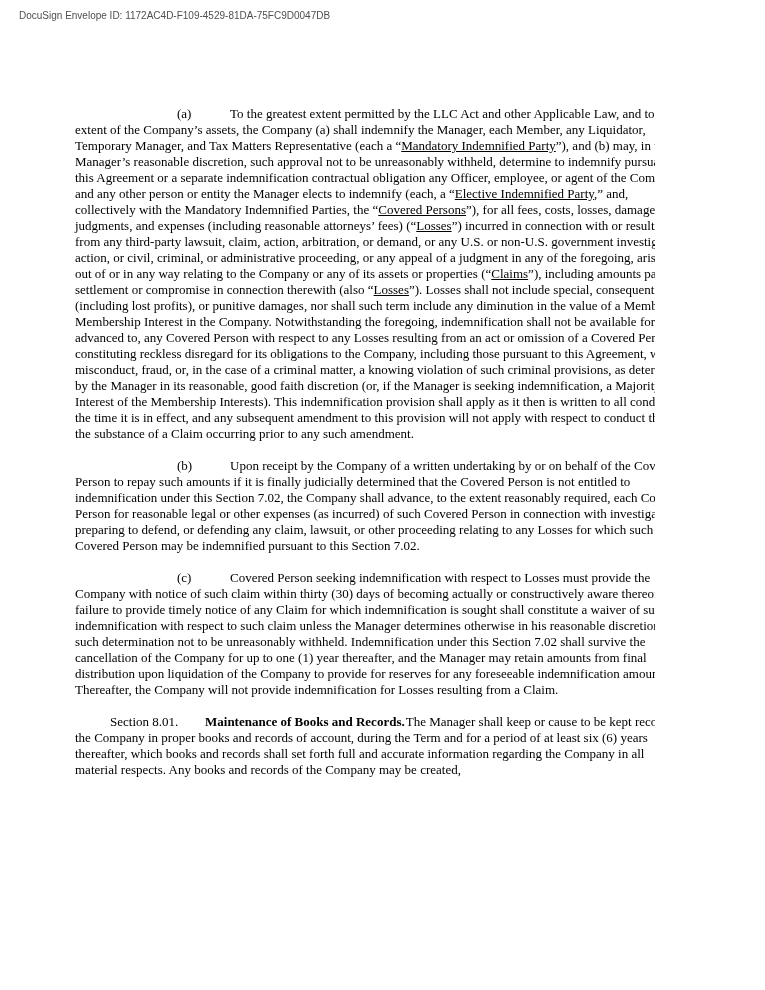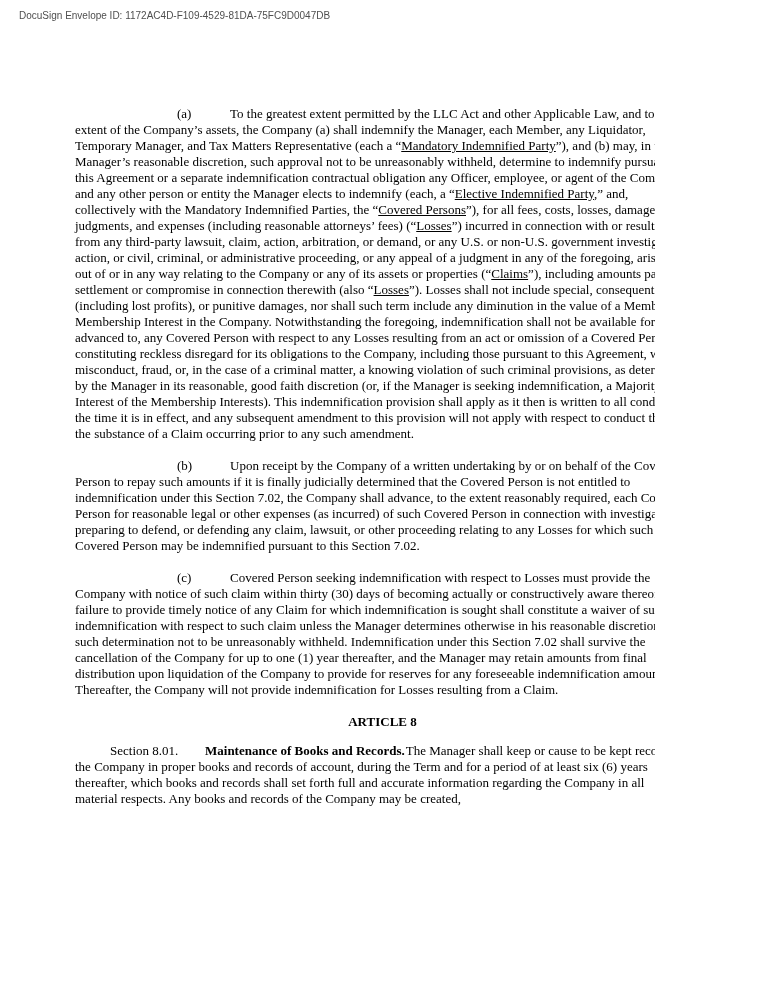--- a/index.html
+++ b/index.html
@@ -87,21 +87,20 @@
 
   <div class="content">
 
     <p class="para"><span class="plabel">(a)</span><span><span>To the greatest extent permitted by the LLC Act and other Applicable Law, and to the extent of the Company’s assets, the Company (a) shall indemnify the Manager, each Member, any Liquidator, Temporary Manager, and Tax Matters Representative (each a “</span><span class="defined-term">Mandatory Indemnified Party</span><span>”), and (b) may, in the Manager’s reasonable discretion, such approval not to be unreasonably withheld, determine to indemnify pursuant to this Agreement or a separate indemnification contractual obligation any Officer, employee, or agent of the Company, and any other person or entity the Manager elects to indemnify (each, a “</span><span class="defined-term">Elective Indemnified Party</span><span>,” and, collectively with the Mandatory Indemnified Parties, the “</span><span class="defined-term">Covered Persons</span><span>”), for all fees, costs, losses, damages, judgments, and expenses (including reasonable attorneys’ fees) (“</span><span class="defined-term">Losses</span><span>”) incurred in connection with or resulting from any third-party lawsuit, claim, action, arbitration, or demand, or any U.S. or non-U.S. government investigation, action, or civil, criminal, or administrative proceeding, or any appeal of a judgment in any of the foregoing, arising out of or in any way relating to the Company or any of its assets or properties (“</span><span class="defined-term">Claims</span><span>”), including amounts paid in settlement or compromise in connection therewith (also “</span><span class="defined-term">Losses</span><span>”). Losses shall not include special, consequential (including lost profits), or punitive damages, nor shall such term include any diminution in the value of a Member’s Membership Interest in the Company. Notwithstanding the foregoing, indemnification shall not be available for, or advanced to, any Covered Person with respect to any Losses resulting from an act or omission of a Covered Person constituting reckless disregard for its obligations to the Company, including those pursuant to this Agreement, willful misconduct, fraud, or, in the case of a criminal matter, a knowing violation of such criminal provisions, as determined by the Manager in its reasonable, good faith discretion (or, if the Manager is seeking indemnification, a Majority in Interest of the Membership Interests). This indemnification provision shall apply as it then is written to all conduct at the time it is in effect, and any subsequent amendment to this provision will not apply with respect to conduct that is the substance of a Claim occurring prior to any such amendment.</span></span></p>
 
     <p class="para"><span class="plabel">(b)</span><span><span>Upon receipt by the Company of a written undertaking by or on behalf of the Covered Person to repay such amounts if it is finally judicially determined that the Covered Person is not entitled to indemnification under this Section 7.02, the Company shall advance, to the extent reasonably required, each Covered Person for reasonable legal or other expenses (as incurred) of such Covered Person in connection with investigating, preparing to defend, or defending any claim, lawsuit, or other proceeding relating to any Losses for which such Covered Person may be indemnified pursuant to this Section 7.02.</span></span></p>
 
     <p class="para"><span class="plabel">(c)</span><span><span>Covered Person seeking indemnification with respect to Losses must provide the Company with notice of such claim within thirty (30) days of becoming actually or constructively aware thereof.  Any failure to provide timely notice of any Claim for which indemnification is sought shall constitute a waiver of such indemnification with respect to such claim unless the Manager determines otherwise in his reasonable discretion, such determination not to be unreasonably withheld. Indemnification under this Section 7.02 shall survive the cancellation of the Company for up to one (1) year thereafter, and the Manager may retain amounts from final distribution upon liquidation of the Company to provide for reserves for any foreseeable indemnification amounts. Thereafter, the Company will not provide indemnification for Losses resulting from a Claim.</span></span></p>
 
     <div class="article-heading">
-      <div>ARTICLE 8</div>
     </div>
 
     <p class="para section-para"><span class="seclabel">Section 8.01.</span><span class="sectitle">Maintenance of Books and Records.</span><span class="secbody">The Manager shall keep or cause to be kept records of the Company in proper books and records of account, during the Term and for a period of at least six (6) years thereafter, which books and records shall set forth full and accurate information regarding the Company in all material respects.  Any books and records of the Company may be created,</span></p>
 
   </div>
 
 
 </div>
 
 </body></html>

